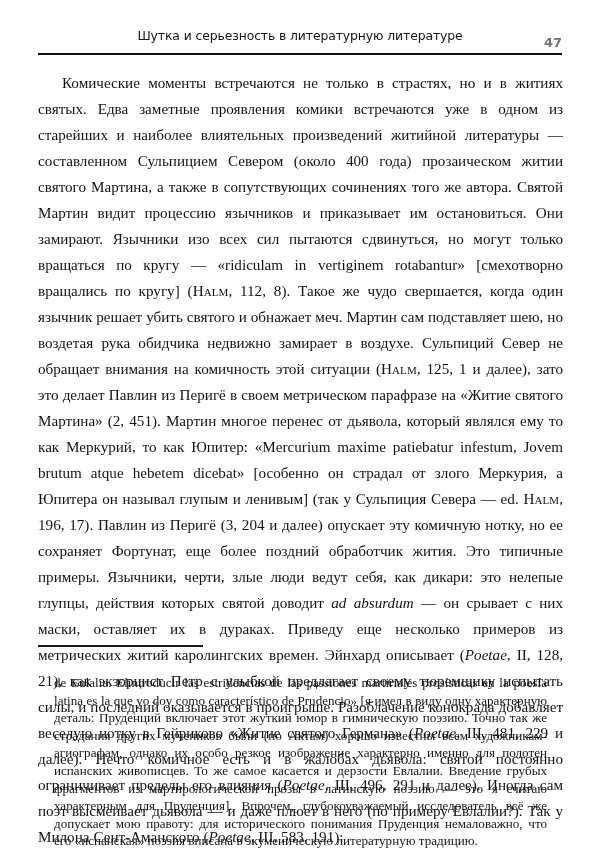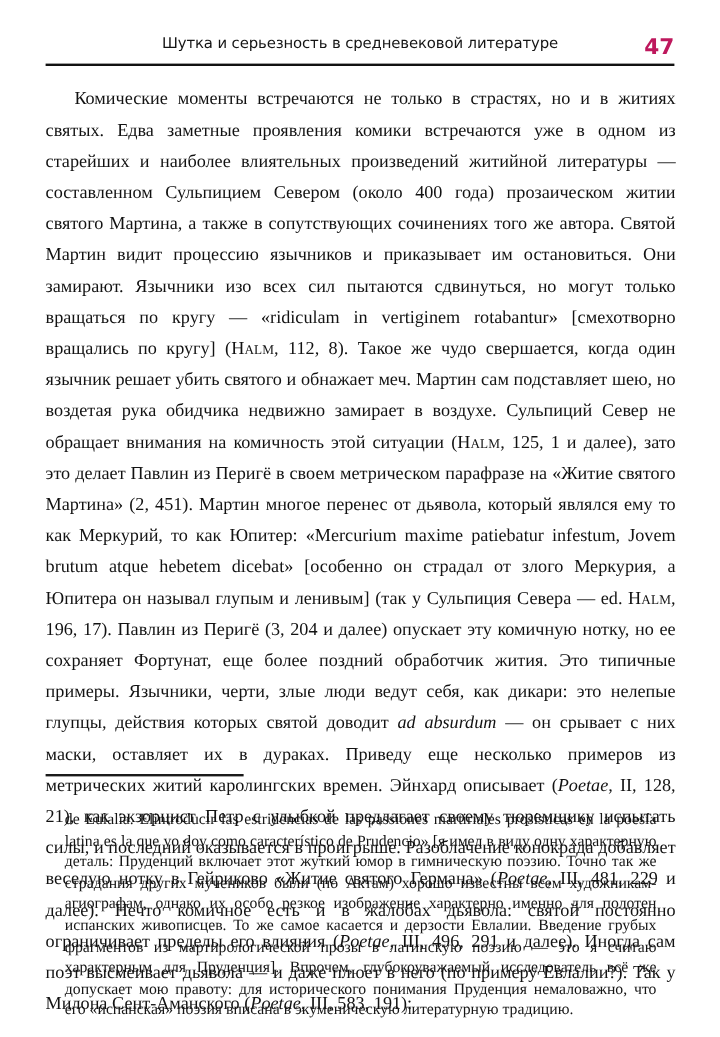--- a/index.html
+++ b/index.html
@@ -44,22 +44,22 @@
     letter-spacing: -0.1px;
     color: #151515;
     white-space: nowrap;
   }
   .head-folio {
     position: absolute;
     right: 0;
     bottom: 0;
     font-family: "DejaVu Sans", sans-serif;
     font-weight: bold;
-    font-size: 18px;
-    color: #be185d;
+    font-size: 13px;
+    color: #737373;
     margin-left: 20px;
   }
   .head-rule {
     position: absolute;
     left: 38px;
     top: 53px;
     width: 524px;
     height: 2px;
     background: #111111;
   }
@@ -112,21 +112,21 @@
     text-indent: 0;
   }
 </style>
 </head>
 <body>
 
 <div class="page">
 
   <div class="running-head">
     <div class="running-head-inner">
-      <span class="head-title">Шутка и серьезность в средневековой литературе</span>
+      <span class="head-title">Шутка и серьезность в литературную литературе</span>
       <span class="head-folio">47</span>
     </div>
   </div>
   <div class="head-rule"></div>
 
   <div class="body-block">
     <p class="body-para">Комические моменты встречаются не только в страстях, но и в житиях святых. Едва заметные проявления комики встречаются уже в одном из старейших и наиболее влиятельных произведений житийной литературы — составленном Сульпицием Севером (около 400 года) прозаическом житии святого Мартина, а также в сопутствующих сочинениях того же автора. Святой Мартин видит процессию язычников и приказывает им остановиться. Они замирают. Язычники изо всех сил пытаются сдвинуться, но могут только вращаться по кругу — «ridiculam in vertiginem rotabantur» [смехотворно вращались по кругу] (<span class="sc">Halm</span>, 112, 8). Такое же чудо свершается, когда один язычник решает убить святого и обнажает меч. Мартин сам подставляет шею, но воздетая рука обидчика недвижно замирает в воздухе. Сульпиций Север не обращает внимания на комичность этой ситуации (<span class="sc">Halm</span>, 125, 1 и далее), зато это делает Павлин из Перигё в своем метрическом парафразе на «Житие святого Мартина» (2, 451). Мартин многое перенес от дьявола, который являлся ему то как Меркурий, то как Юпитер: «Mercurium maxime patiebatur infestum, Jovem brutum atque hebetem dicebat» [особенно он страдал от злого Меркурия, а Юпитера он называл глупым и ленивым] (так у Сульпиция Севера — ed. <span class="sc">Halm</span>, 196, 17). Павлин из Перигё (3, 204 и далее) опускает эту комичную нотку, но ее сохраняет Фортунат, еще более поздний обработчик жития. Это типичные примеры. Язычники, черти, злые люди ведут себя, как дикари: это нелепые глупцы, действия которых святой доводит <i>ad absurdum</i> — он срывает с них маски, оставляет их в дураках. Приведу еще несколько примеров из метрических житий каролингских времен. Эйнхард описывает (<i>Poetae</i>, II, 128, 21), как экзорцист Петр с улыбкой предлагает своему тюремщику испытать силы, и последний оказывается в проигрыше. Разоблачение конокрада добавляет веселую нотку в Гейриково «Житие святого Германа» (<i>Poetae</i>, III, 481, 229 и далее). Нечто комичное есть и в жалобах дьявола: святой постоянно ограничивает пределы его влияния (<i>Poetae</i>, III, 496, 291 и далее). Иногда сам поэт высмеивает дьявола — и даже плюет в него (по примеру Евлалии?). Так у Милона Сент-Аманского (<i>Poetae</i>, III, 583, 191):</p>
   </div>
 
   <div class="fn-rule"></div>

